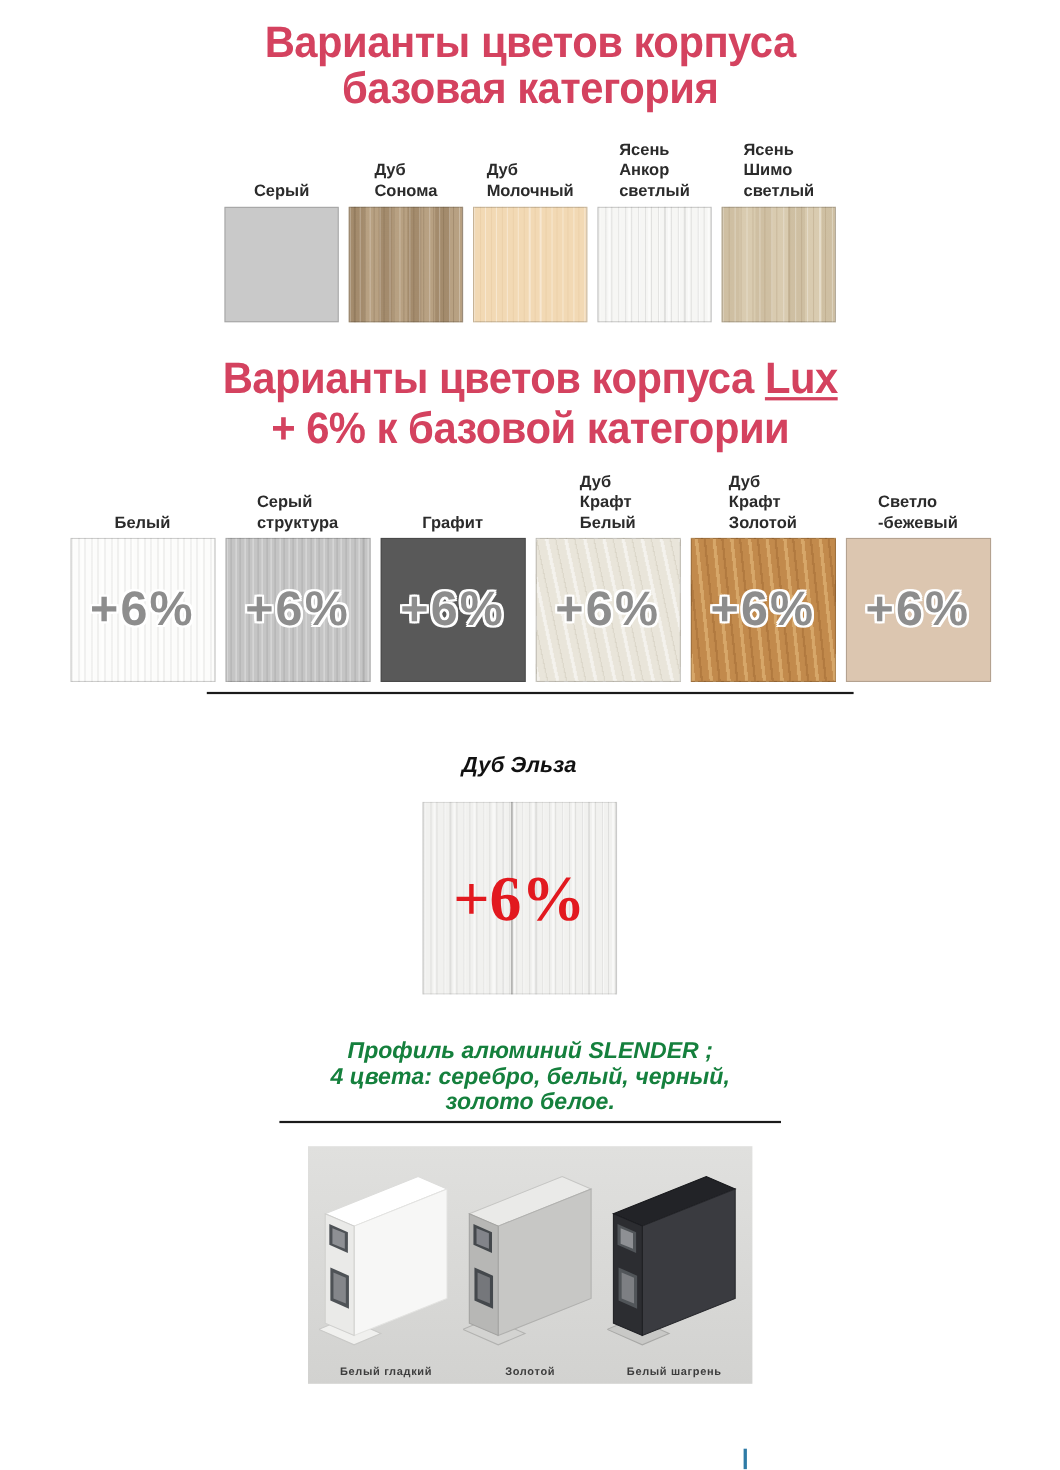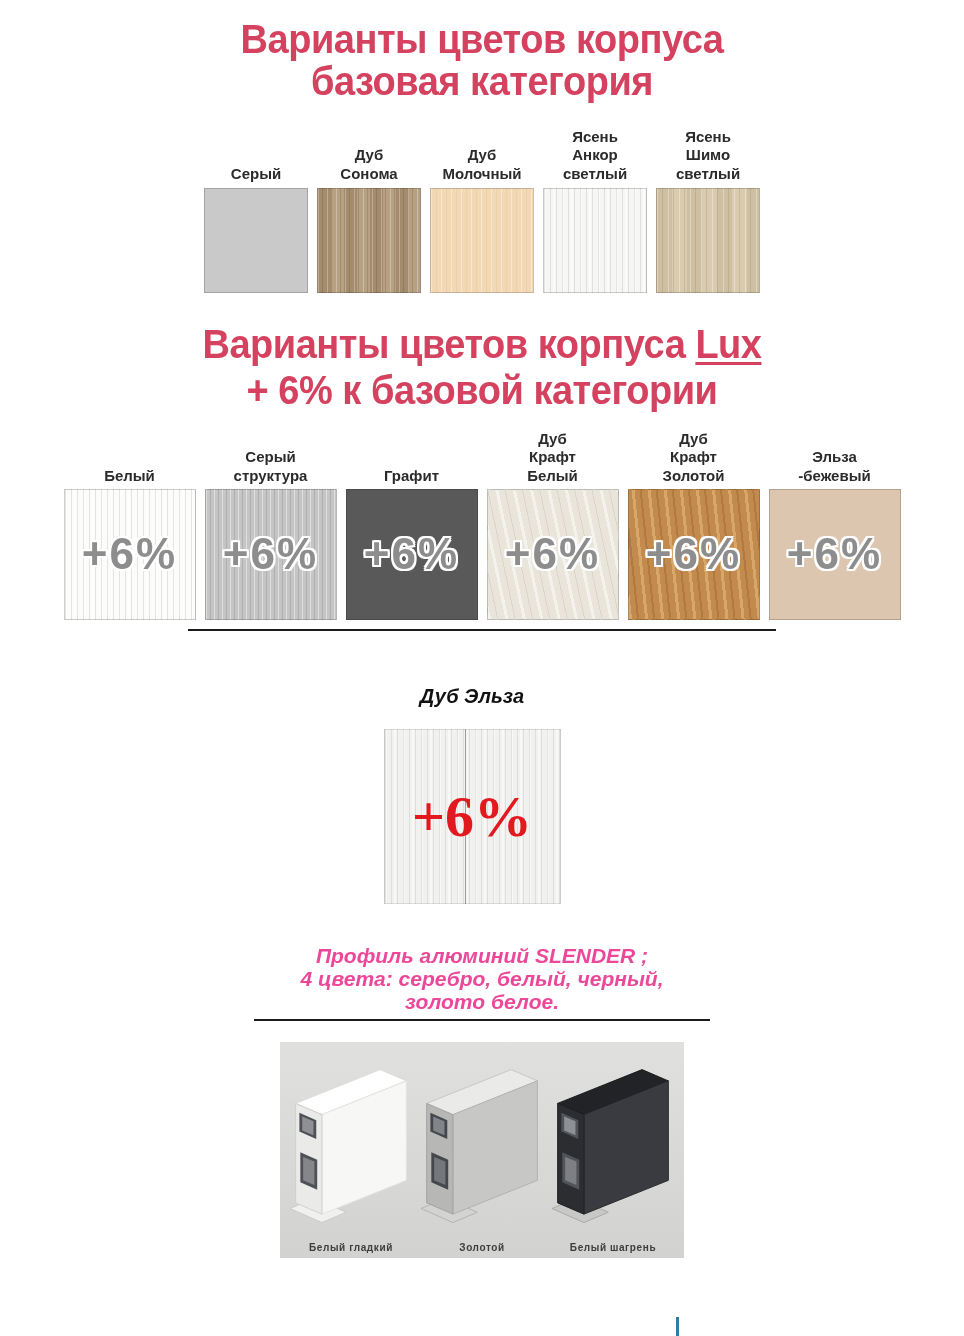--- a/index.html
+++ b/index.html
@@ -27,21 +27,21 @@
   .lux{text-decoration:underline;text-decoration-thickness:3px;text-underline-offset:4px;}
   
   .row{display:flex;justify-content:center;align-items:flex-end;gap:9px;}
   .row-basic{margin-top:26px;}
   .row-lux{margin-top:16px;}
   .cell{display:flex;flex-direction:column;align-items:center;}
   .cell-label{
     display:flex;align-items:flex-end;justify-content:center;
     min-height:46px;margin-bottom:5px;
     font-size:15px;font-weight:bold;line-height:1.22;
-    color:#2b2b2b;text-align:center;white-space:pre-line;
+    color:#2b2b2b;text-align:left;white-space:pre-line;
   }
   .row-lux .cell-label{min-height:56px;margin-bottom:4px;}
   .swatch{
     width:104px;height:105px;
     border:1px solid rgba(0,0,0,0.18);
     box-sizing:border-box;
     position:relative;
   }
   .row-lux .swatch{width:132px;height:131px;}
   .plus-overlay{
@@ -100,21 +100,21 @@
   .elsa-plus{
     position:absolute;inset:0;
     display:flex;align-items:center;justify-content:center;
     font-family:"Liberation Serif", serif;
     font-weight:bold;font-size:58px;
   }
   
   .prof-heading{
     margin-top:40px;text-align:center;
     font-size:21px;line-height:23px;font-weight:bold;font-style:italic;
-    color:#ec4899;white-space:pre-line;
+    color:#15803d;white-space:pre-line;
   }
   .photo{
     width:404px;height:216px;
     margin:21px auto 0 auto;
     background:linear-gradient(#e0e0de,#d2d2d0);
     display:flex;justify-content:space-between;
     padding:0 10px;box-sizing:border-box;
     align-items:flex-end;
   }
   .prof{display:flex;flex-direction:column;align-items:center;padding-bottom:5px;}
@@ -203,21 +203,21 @@
     </div>
     <div class="cell">
       <div class="cell-label">Дуб
 Крафт
 Золотой</div>
       <div class="swatch tx-kraftgold" style="background-color: rgb(194, 138, 76);">
         <span class="plus-overlay" style="color:#8d8d8d;">+6%</span>
       </div>
     </div>
     <div class="cell">
-      <div class="cell-label">Эльза
+      <div class="cell-label">Светло
 -бежевый</div>
       <div class="swatch" style="background-color: rgb(220, 198, 176);">
         <span class="plus-overlay" style="color:#8d8d8d;">+6%</span>
       </div>
     </div>
   </div>
 
   <div class="rule rule-1"></div>
 
   <div class="elsa-label">Дуб Эльза</div>

